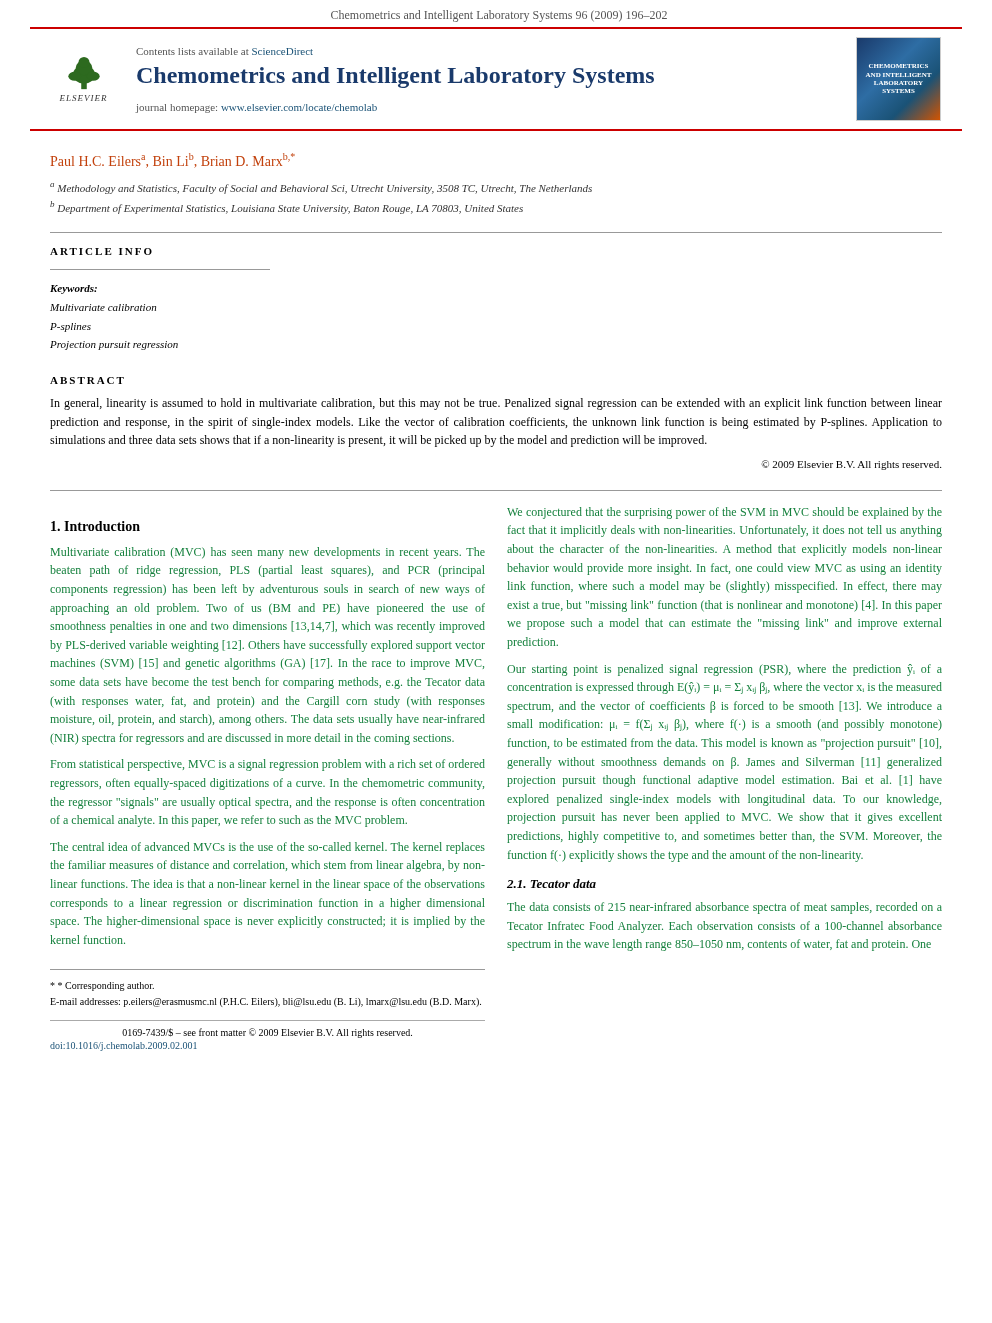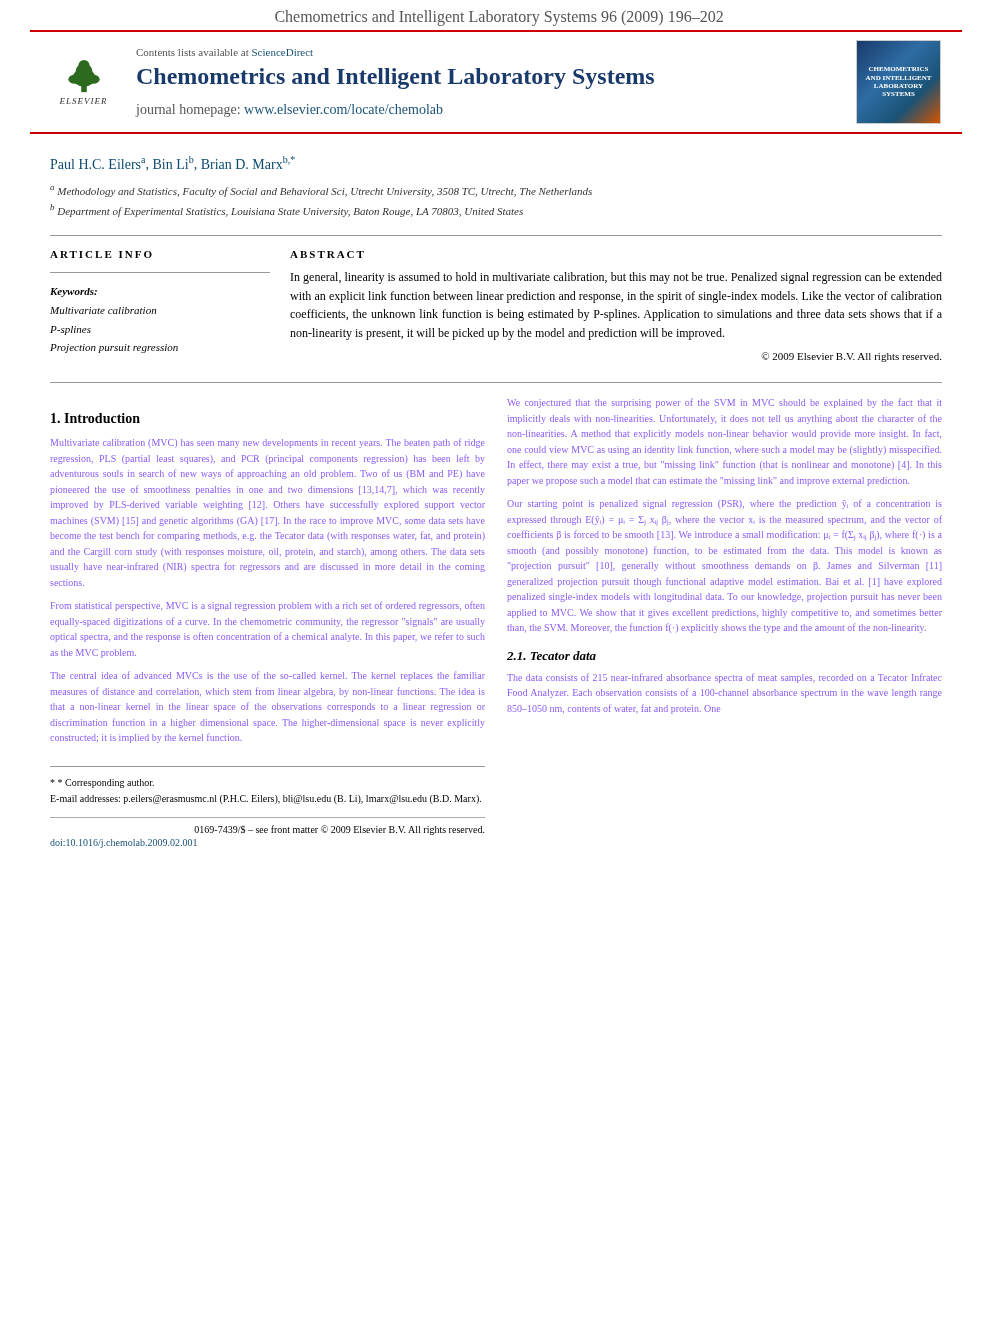--- a/index.html
+++ b/index.html
@@ -15,21 +15,21 @@
     .page-container {
       width: 992px;
       min-height: 1323px;
       background: #fff;
       padding: 0;
     }
 
     
     .top-bar {
       text-align: center;
-      font-size: 16px;
+      font-size: 12px;
       color: #555;
       padding: 8px 0 4px 6px;
       border-bottom: none;
     }
 
     
     .journal-header {
       display: flex;
       align-items: center;
       border-top: 2px solid #c00;
@@ -84,21 +84,21 @@
 
     .journal-title-main {
       font-size: 24px;
       font-weight: bold;
       color: #1a3a6b;
       line-height: 1.2;
       margin: 4px 0;
     }
 
     .journal-homepage {
-      font-size: 14px;
+      font-size: 11px;
       color: #555;
       margin-top: 12px;
     }
 
     .journal-homepage span.link {
       color: #1a5276;
     }
 
     .journal-header-right {
       width: 90px;
@@ -136,21 +136,21 @@
       font-size: 22px;
       font-weight: bold;
       color: #000;
       margin: 20px 0 12px 0;
       line-height: 1.3;
     }
 
     
     .authors {
       font-size: 14px;
-      color: #0c4a6e;
+      color: #c2410c;
       margin-bottom: 8px;
     }
 
     .author-sup {
       font-size: 10px;
       vertical-align: super;
     }
 
     
     .affiliations {
@@ -175,20 +175,21 @@
       border: none;
       border-top: 1px solid #999;
       margin: 12px 0;
     }
 
     
     .two-col {
       display: flex;
       gap: 20px;
       margin-bottom: 20px;
+      flex-direction: column;
     }
 
     .col-left {
       width: 220px;
       flex-shrink: 0;
     }
 
     .col-right {
       flex: 1;
     }
@@ -265,25 +266,25 @@
     }
 
     .section-subheading {
       font-size: 13px;
       font-weight: bold;
       font-style: italic;
       margin: 12px 0 6px 0;
     }
 
     .body-text {
-      font-size: 10px;
+      font-size: 12px;
       line-height: 1.55;
       text-align: justify;
       margin-bottom: 8px;
-      color: #8b5cf6;
+      color: #15803d;
     }
 
     
     .footer-section {
       margin-top: 20px;
       border-top: 1px solid #999;
       padding-top: 8px;
     }
 
     .footnote-text {
@@ -291,21 +292,21 @@
       color: #000;
       line-height: 1.6;
     }
 
     .footnote-star {
       font-size: 10px;
     }
 
     .footer-bar {
       display: flex;
-      justify-content: flex-end;
+      justify-content: center;
       align-items: flex-start;
       margin-top: 10px;
       font-size: 10px;
       color: #555;
       border-top: 1px solid #aaa;
       padding-top: 6px;
     }
 
     .footer-issn {
       font-size: 10px;

